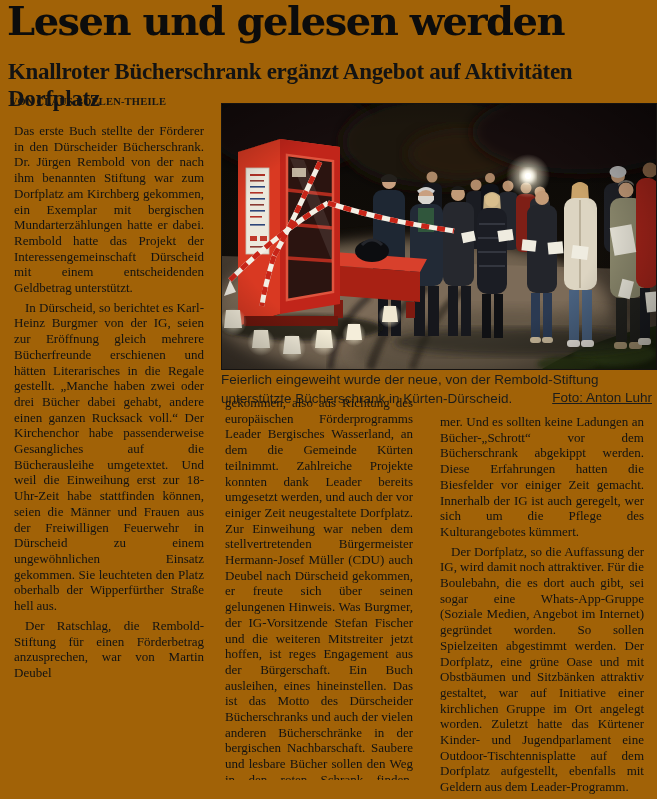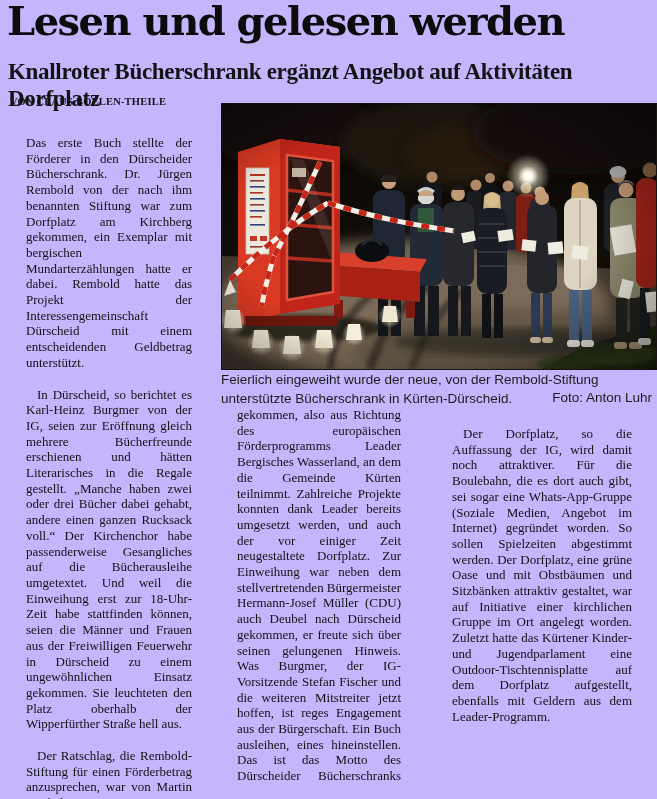--- a/index.html
+++ b/index.html
@@ -1,39 +1,39 @@
 <!DOCTYPE html>
 <html lang="de"><head>
 <meta charset="utf-8">
 <style>
   html,body{margin:0;padding:0;background:#fff;}
-  .page{position:relative;width:657px;height:799px;background:#c4b5fd;overflow:hidden;
+  .page{position:relative;width:657px;height:799px;background:#a16207;overflow:hidden;
         font-family:"Liberation Serif",serif;color:#121212;}
   .headline{position:absolute;left:7px;top:-4px;width:640px;margin:0;
         font-family:"DejaVu Serif",serif;font-weight:700;font-size:40px;line-height:50px;
         letter-spacing:-1.5px;color:#0c0c0c;}
   .subheadline{position:absolute;left:8px;top:58px;width:645px;margin:0;
         font-family:"Liberation Serif",serif;font-weight:600;font-size:23px;line-height:27px;
         letter-spacing:-0.3px;color:#131313;}
   .byline{position:absolute;left:10px;top:96px;
         font-family:Liberation Serif, serif;font-weight:700;font-size:10.5px;
         letter-spacing:0.2px;color:#141414;}
   .col{position:absolute;overflow:hidden;font-size:13px;line-height:15.7px;}
   .col1{left:10px;top:119px;width:198px;height:680px;}
   .col2{left:221px;top:391px;width:196px;height:389px;}
   .col3{left:436px;top:410px;width:212px;height:389px;}
-  .para{margin:16px;text-align:justify;hyphens:auto;-webkit-hyphens:auto;word-spacing:-0.3px;}
+  .para{margin:4px;text-align:justify;hyphens:auto;-webkit-hyphens:auto;word-spacing:-0.3px;}
   .para.indent{text-indent:11px;}
   .photo{position:absolute;left:221px;top:103px;width:434px;height:265px;margin:0;
         background:#0b0907;border:1px solid #151210;}
   .photo svg{display:block;}
   .caption{position:absolute;left:221px;top:371px;width:434px;
         font-family:"Liberation Sans",sans-serif;font-size:13.5px;line-height:18.5px;
         color:#1c1c1a;}
-  .credit{position:absolute;right:3px;bottom:1px;}
+  .credit{position:absolute;right:3px;bottom:1px;text-decoration:underline;}
 </style>
 </head>
 <body>
 
 <div class="page">
 
   <h1 class="headline">Lesen und gelesen werden</h1>
   <h2 class="subheadline">Knallroter Bücherschrank ergänzt Angebot auf Aktivitäten Dorfplatz</h2>
   <div class="byline">VON CLAUS BOELEN-THEILE</div>
 
@@ -305,16 +305,17 @@
   <div class="caption">
     <span>Feierlich eingeweiht wurde der neue, von der Rembold-Stiftung unterstützte Bücherschrank in Kürten-Dürscheid.</span>
     <span class="credit">Foto: Anton Luhr</span>
   </div>
 
   <div class="col col2">
     <p class="para">gekommen, also aus Richtung des europäischen Förderprogramms Leader Bergisches Wasserland, an dem die Gemeinde Kürten teilnimmt. Zahlreiche Projekte konnten dank Leader bereits umgesetzt werden, und auch der vor einiger Zeit neugestaltete Dorfplatz. Zur Einweihung war neben dem stellvertretenden Bürgermeister Hermann-Josef Müller (CDU) auch Deubel nach Dürscheid gekommen, er freute sich über seinen gelungenen Hinweis. Was Burgmer, der IG-Vorsitzende Stefan Fischer und die weiteren Mitstreiter jetzt hoffen, ist reges Engagement aus der Bürgerschaft. Ein Buch ausleihen, eines hineinstellen. Das ist das Motto des Dürscheider Bücherschranks und auch der vielen anderen Bücherschränke in der bergischen Nachbarschaft. Saubere und lesbare Bücher sollen den Weg in den roten Schrank finden, wünscht sich Burg-</p>
   </div>
 
   <div class="col col3">
+    <p class="para">mer. Und es sollten keine Ladungen an Bücher-„Schrott“ vor dem Bücherschrank abgekippt werden. Diese Erfahrungen hatten die Biesfelder vor einiger Zeit gemacht. Innerhalb der IG ist auch geregelt, wer sich um die Pflege des Kulturangebotes kümmert.</p>
     <p class="para indent">Der Dorfplatz, so die Auffassung der IG, wird damit noch attraktiver. Für die Boulebahn, die es dort auch gibt, sei sogar eine Whats-App-Gruppe (Soziale Medien, Angebot im Internet) gegründet worden. So sollen Spielzeiten abgestimmt werden. Der Dorfplatz, eine grüne Oase und mit Obstbäumen und Sitzbänken attraktiv gestaltet, war auf Initiative einer kirchlichen Gruppe im Ort angelegt worden. Zuletzt hatte das Kürtener Kinder- und Jugendparlament eine Outdoor-Tischtennisplatte auf dem Dorfplatz aufgestellt, ebenfalls mit Geldern aus dem Leader-Programm.</p>
   </div>
 
 </div>
 
 </body></html>

